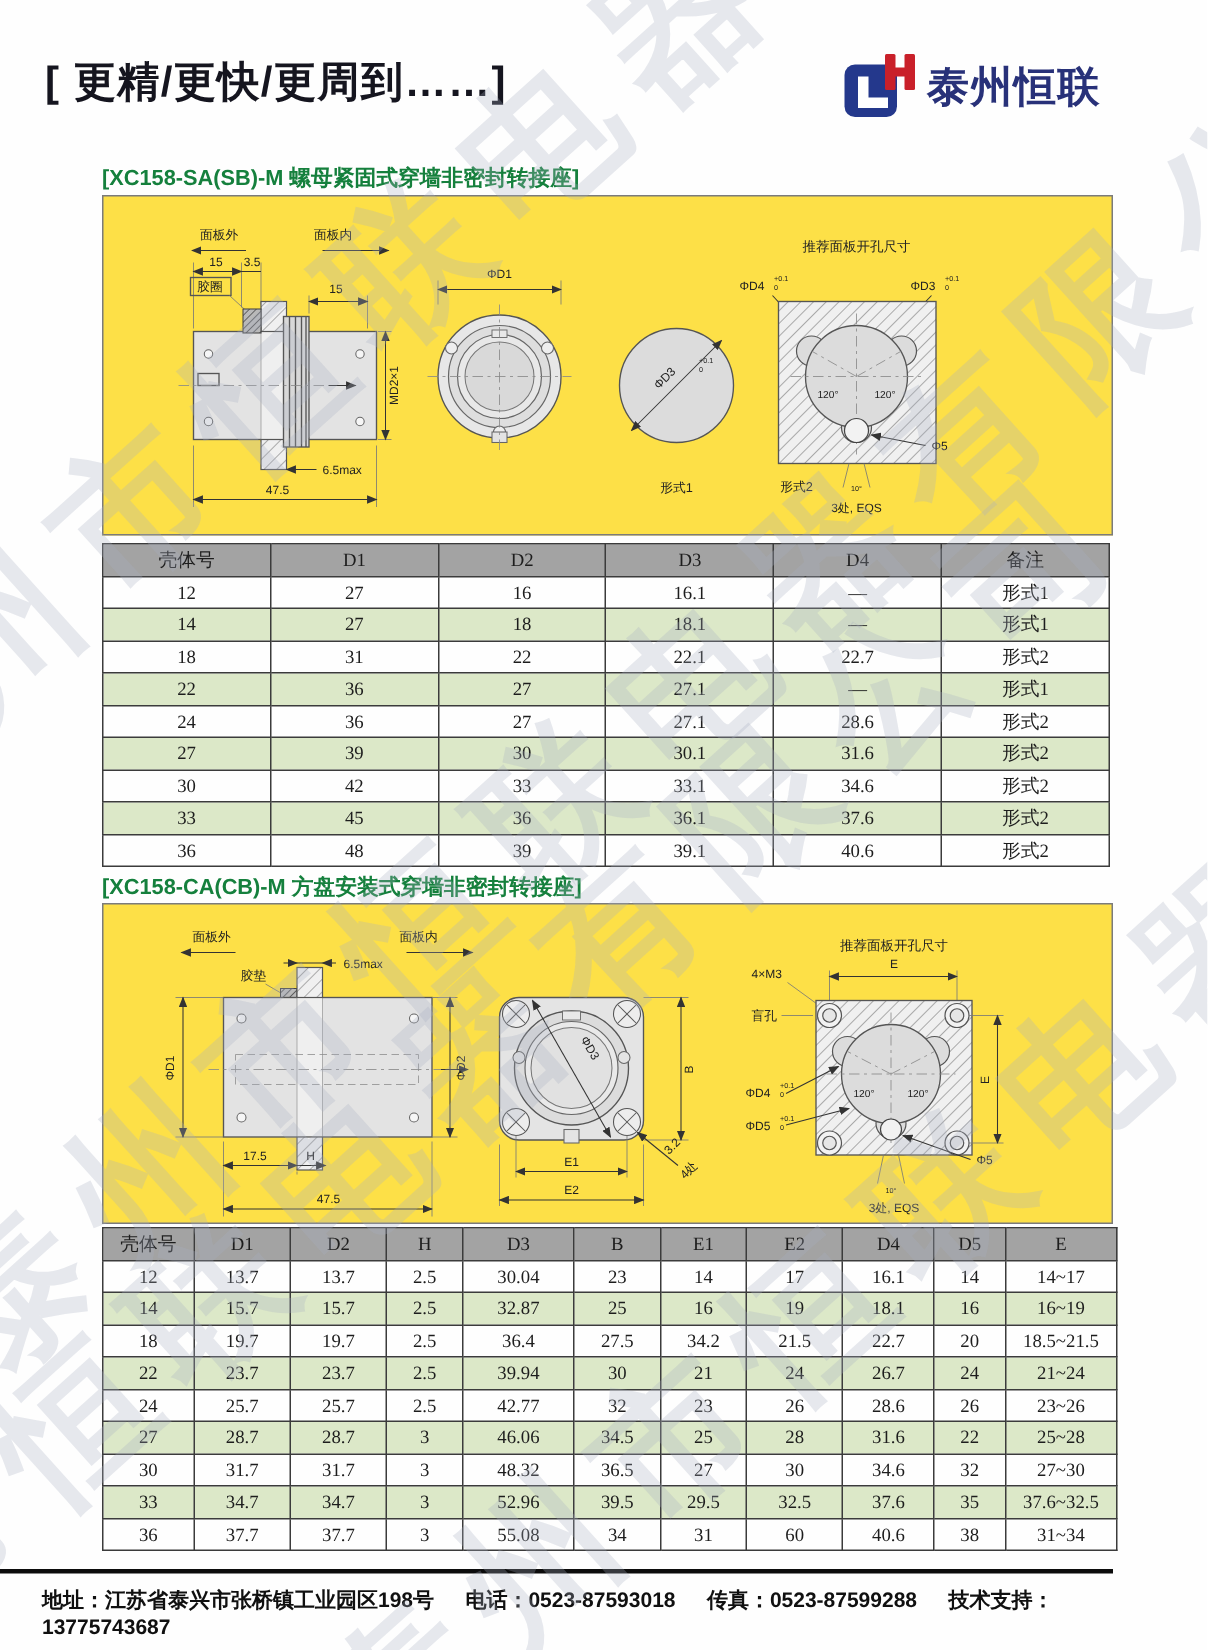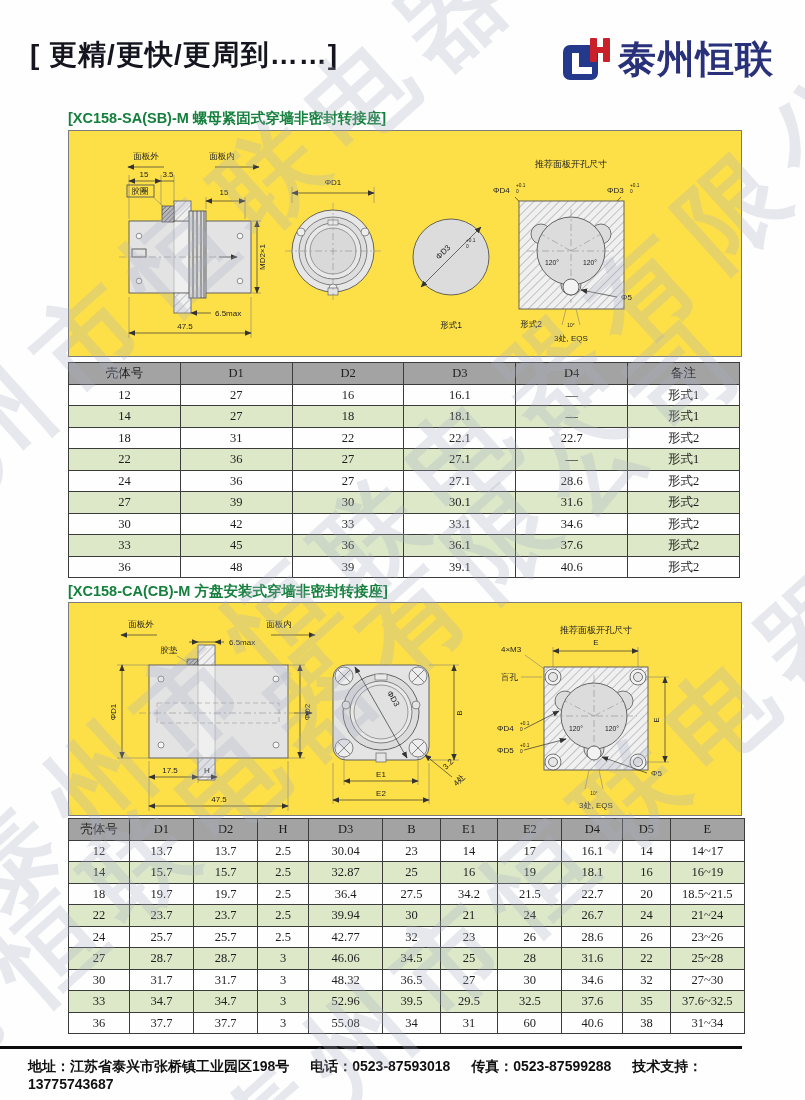--- a/index.html
+++ b/index.html
@@ -10,21 +10,21 @@
       font-weight:bold;font-size:102px;letter-spacing:20px;
       color:rgba(168,176,194,0.28);transform:rotate(-42deg);transform-origin:left center;}
   .wm.w1{left:-130px;top:470px;}
   .wm.w2{left:-30px;top:830px;}
   .wm.w3{left:230px;top:1090px;}
   .wm.w4{left:-260px;top:1160px;}
   
   .slogan{position:absolute;left:30px;top:36px;font-size:28px;font-weight:bold;
           color:#15151f;letter-spacing:1px;z-index:1;text-align:right;}
   .logo{position:absolute;left:562px;top:34px;display:flex;align-items:center;z-index:1;}
-  .brand{font-size:38px;font-weight:bold;color:#283179;margin-left:6px;letter-spacing:1px;}
+  .brand{font-size:28px;font-weight:bold;color:#283179;margin-left:6px;letter-spacing:1px;}
   
   .sec-title{position:absolute;left:68px;font-size:14.5px;font-weight:bold;color:#15803d;z-index:1;}
   .panel{position:absolute;left:68px;width:672px;border:1px solid #7b7b7b;background:#fde047;z-index:1;}
   .panel svg{display:block;}
   
   .dtable{position:absolute;left:68px;z-index:1;border-collapse:collapse;table-layout:fixed;
           font-family:"Liberation Serif","DejaVu Serif",serif;font-size:12.5px;color:#1d1d1d;}
   .dtable th,.dtable td{border:1px solid #3b3b3b;text-align:center;padding:0;height:20.5px;
           font-weight:normal;line-height:1;}
   .dtable thead th{background:#a3a3a3;}

